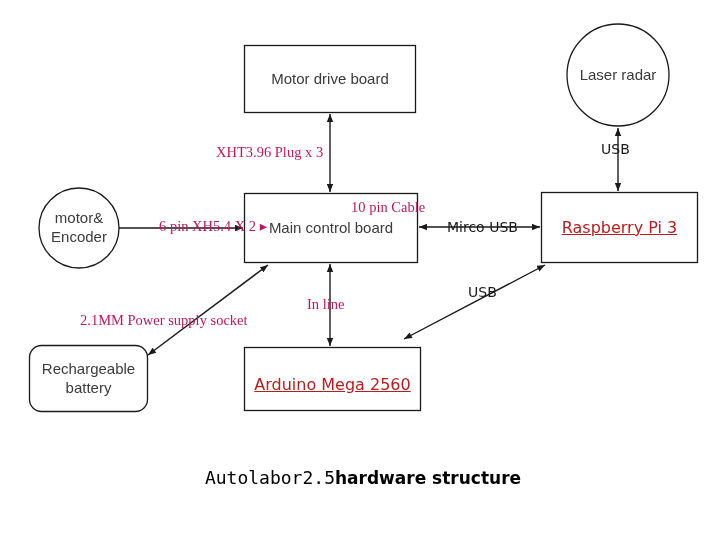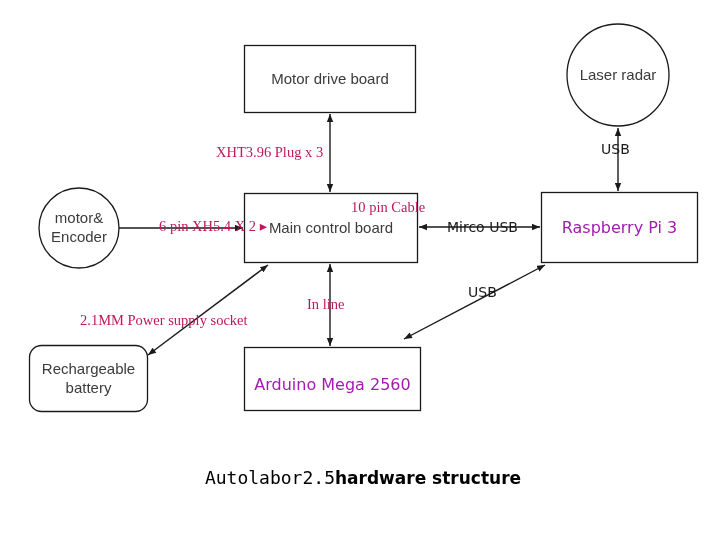--- a/index.html
+++ b/index.html
@@ -32,21 +32,22 @@
     text-align: center;
     color: #3b3b3b;
     font-family: "Liberation Sans", sans-serif;
     font-size: 15px;
     line-height: 1.25;
     white-space: pre-line;
     pointer-events: none;
   }
   .node-label.alt-font {
     font-family: "DejaVu Sans", sans-serif;
-    color: #a21caf;
+    color: #b91c1c;
+    text-decoration: underline;
   }
   .edge-label {
     position: absolute;
     color: #be185d;
     font-family: Liberation Serif, serif;
     font-size: 14.5px;
     white-space: nowrap;
     pointer-events: none;
   }
   .edge-label.alt-font {

